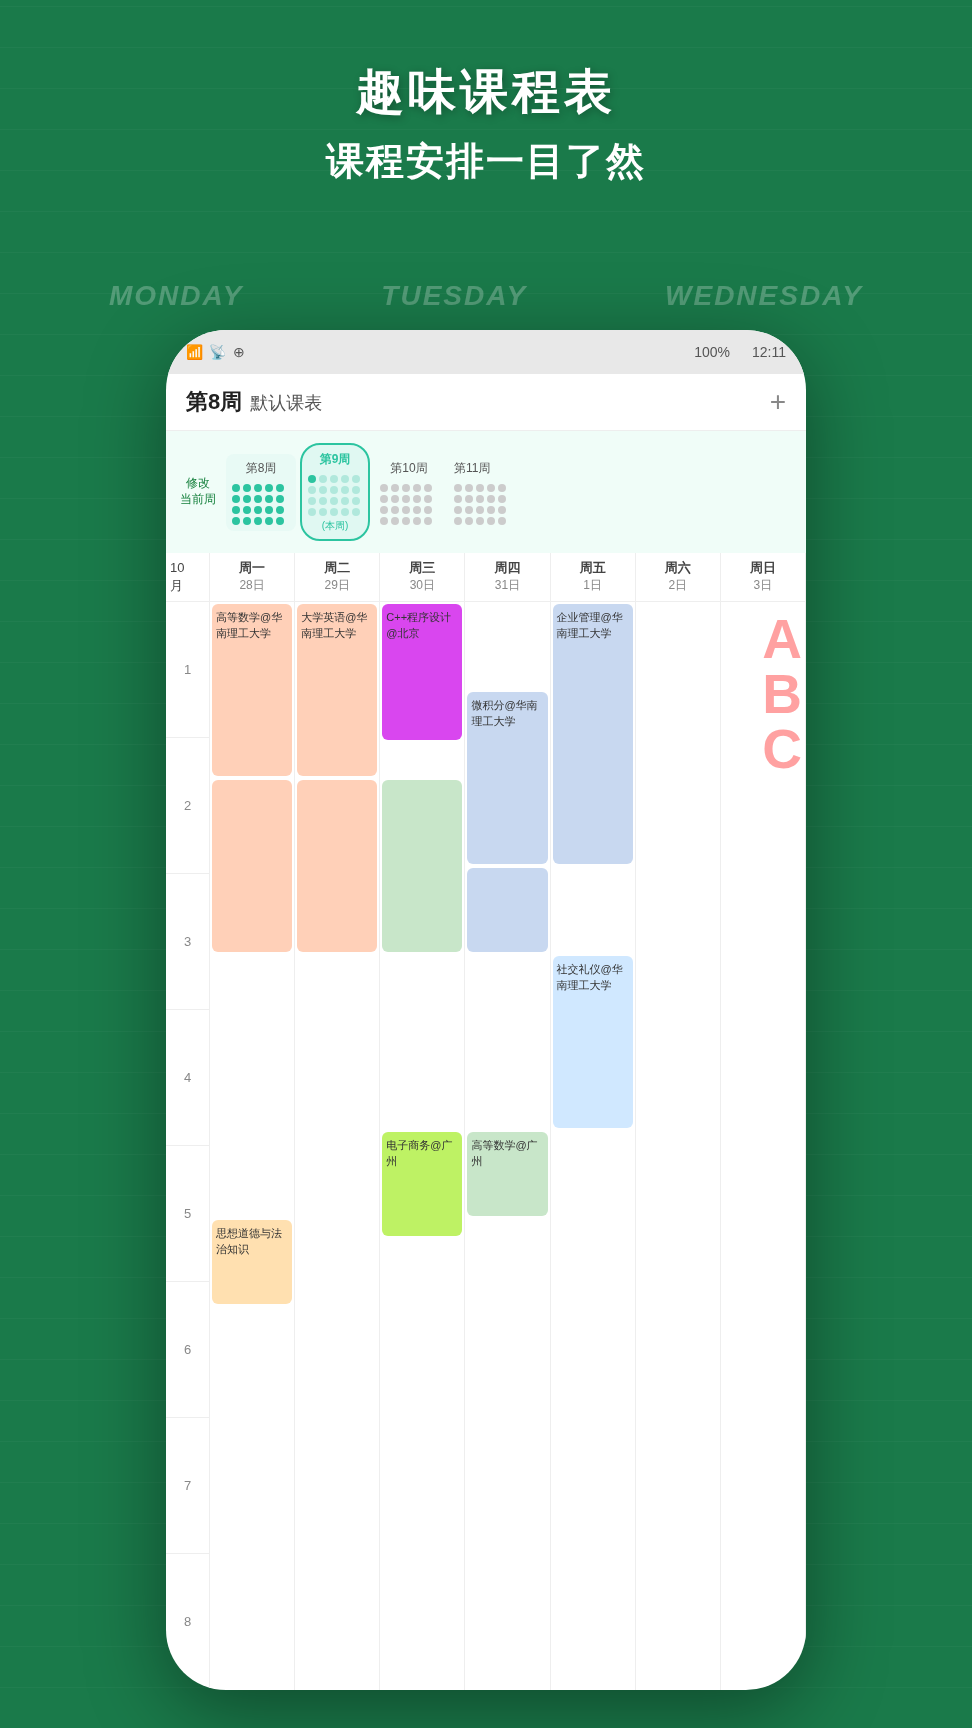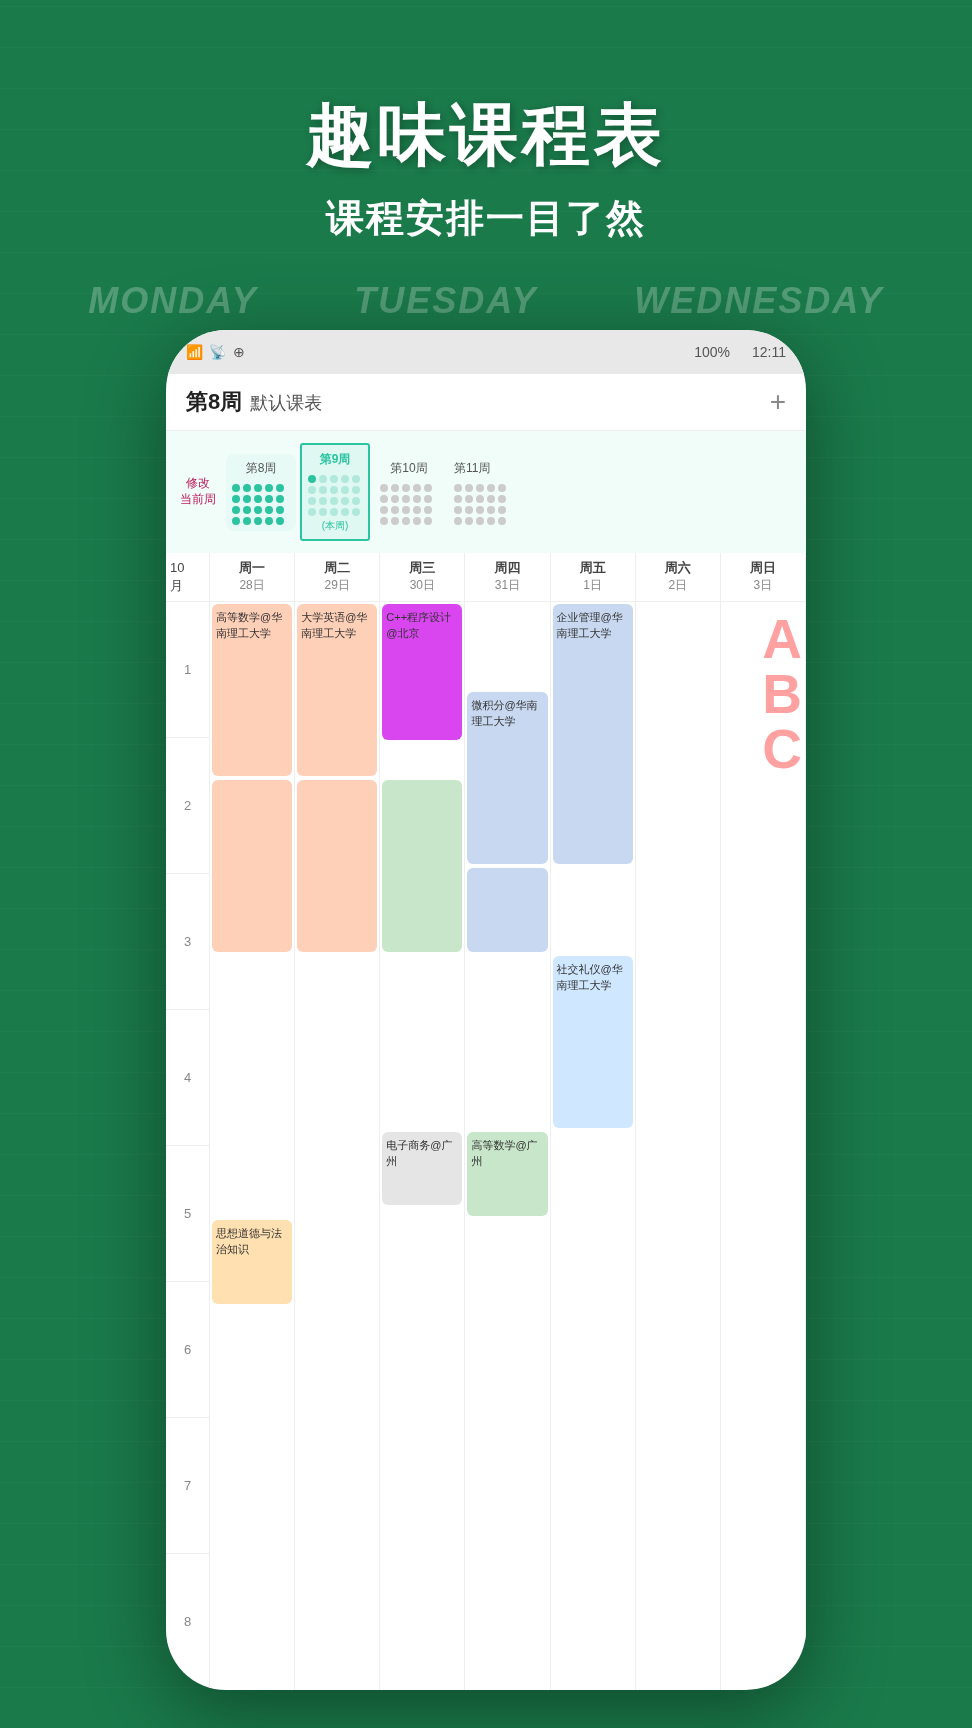--- a/index.html
+++ b/index.html
@@ -31,41 +31,40 @@
     .bg-days {
       position: absolute;
       top: 280px;
       left: 0;
       right: 0;
       display: flex;
       justify-content: space-around;
       padding: 0 40px;
     }
     .bg-day-label {
-      font-size: 36px;
+      font-size: 28px;
       font-weight: bold;
       color: rgba(255,255,255,0.25);
       letter-spacing: 2px;
       font-style: italic;
     }
 
     
     .header {
       position: absolute;
       top: 60px;
       left: 0; right: 0;
       text-align: center;
     }
     .header-title {
-      font-size: 68px;
+      font-size: 48px;
       font-weight: 900;
       color: white;
       text-shadow: 2px 2px 8px rgba(0,0,0,0.3);
       letter-spacing: 4px;
-      margin-top: 30px;
     }
     .header-subtitle {
       font-size: 38px;
       font-weight: 700;
       color: white;
       margin-top: 12px;
       letter-spacing: 2px;
     }
 
     
@@ -136,31 +135,31 @@
     .week-selector {
       background: #f0fdf8;
       padding: 12px 8px;
       display: flex;
       align-items: center;
       gap: 4px;
       overflow-x: auto;
     }
     .week-selector-label {
       font-size: 12px;
-      color: #be185d;
+      color: #15803d;
       text-align: center;
       line-height: 1.3;
       min-width: 48px;
     }
     .week-dot-grid {
       display: flex;
       flex-direction: column;
       gap: 3px;
       padding: 6px;
-      border-radius: 3px;
+      border-radius: 20px;
       cursor: pointer;
       min-width: 70px;
     }
     .week-dot-row {
       display: flex;
       gap: 3px;
     }
     .dot {
       width: 8px;
       height: 8px;
@@ -481,21 +480,21 @@
           <div class="course-block" style="top: 178px; height: 172px; background-color: rgb(255, 208, 184);"></div>
           <div class="course-block" style="top: 618px; height: 84px; background-color: rgb(255, 224, 176);">思想道德与法治知识</div>
         </div>
       <div class="day-col" id="dayCol1">
           <div class="course-block" style="top: 2px; height: 172px; background-color: rgb(255, 208, 184);">大学英语@华南理工大学</div>
           <div class="course-block" style="top: 178px; height: 172px; background-color: rgb(255, 208, 184);"></div>
         </div>
       <div class="day-col" id="dayCol2">
           <div class="course-block" style="top: 2px; height: 136px; background-color: #d946ef;">C++程序设计@北京</div>
           <div class="course-block" style="top: 178px; height: 172px; background-color: rgb(200, 230, 201);"></div>
-          <div class="course-block" style="top: 530px; height: 73px; background-color: #e5e5e5;">电子商务@广州</div>
+          <div class="course-block" style="top: 530px; height: 104px; background-color: #bef264;">电子商务@广州</div>
         </div>
       <div class="day-col" id="dayCol3">
           <div class="course-block" style="top: 90px; height: 172px; background-color: rgb(200, 216, 240);">微积分@华南理工大学</div>
           <div class="course-block" style="top: 266px; height: 84px; background-color: rgb(200, 216, 240);"></div>
           <div class="course-block" style="top: 530px; height: 84px; background-color: rgb(200, 230, 201);">高等数学@广州</div>
         </div>
       <div class="day-col" id="dayCol4">
           <div class="course-block" style="top: 2px; height: 260px; background-color: rgb(200, 216, 240);">企业管理@华南理工大学</div>
           <div class="course-block" style="top: 354px; height: 172px; background-color: rgb(208, 232, 255);">社交礼仪@华南理工大学</div>
         </div>

